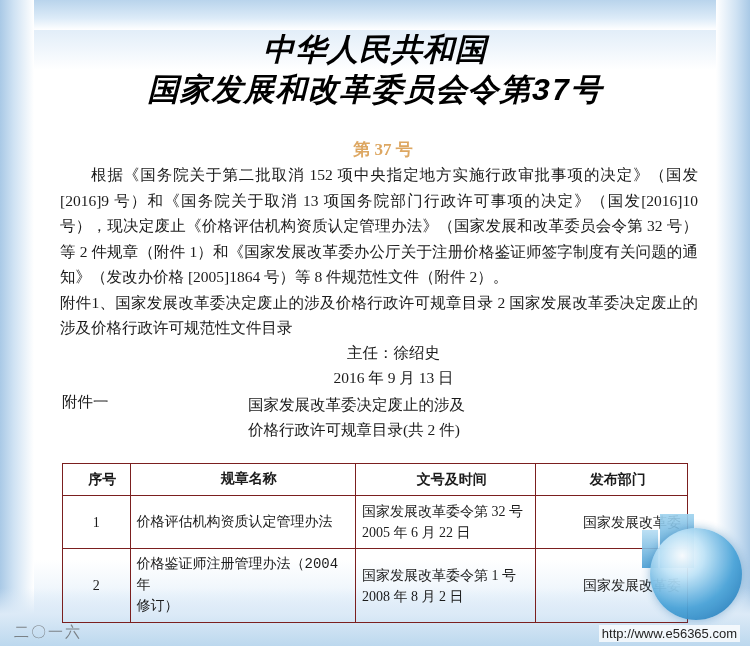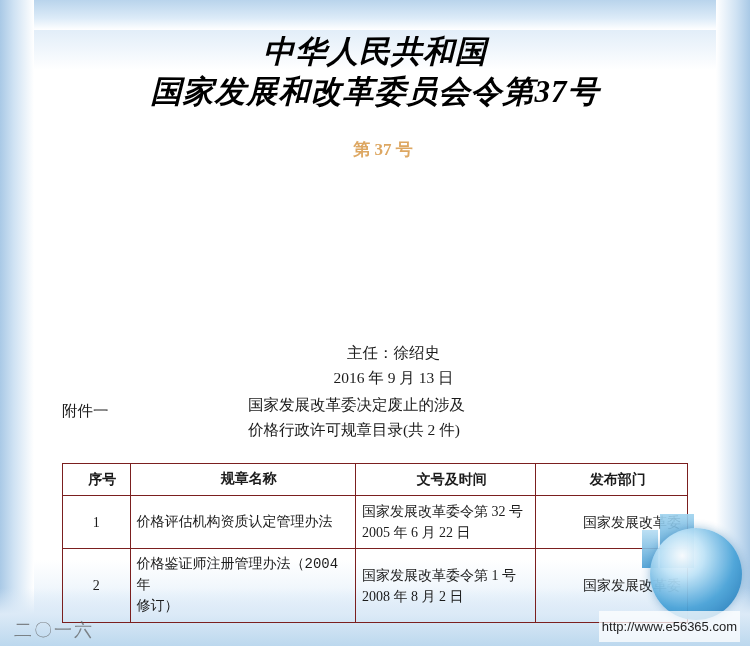--- a/index.html
+++ b/index.html
@@ -49,21 +49,21 @@
   }
 
   .title-block {
     position: absolute;
     top: 32px;
     left: 0;
     right: 0;
     text-align: center;
   }
   .title-line {
-    font-family: Liberation Serif, serif;
+    font-family: Liberation Mono, monospace;
     font-weight: bold;
     font-style: italic;
     font-size: 31px;
     line-height: 40px;
     color: #000000;
     letter-spacing: 1px;
   }
 
   .watermark-top {
     position: absolute;
@@ -106,21 +106,20 @@
     color: #1b1b1b;
   }
   .signer .ln { display: block; margin-left: 37px; }
 
   .attach-label {
     position: absolute;
     left: 62px;
     top: 392px;
     font-size: 15.5px;
     color: #1b1b1b;
-    margin-top: 9px;
   }
   .attach-title {
     position: absolute;
     left: 248px;
     top: 392px;
     font-size: 15.5px;
     line-height: 25px;
     color: #1b1b1b;
   }
   .attach-title .ln { display: block; }
@@ -185,28 +184,28 @@
   }
 
   .url {
     position: absolute;
     right: 10px;
     bottom: 4px;
     font-family: "Liberation Sans", sans-serif;
     font-size: 13px;
     color: #222222;
     background: rgba(255,255,255,0.75);
-    padding: 8px 3px;
+    padding: 1px 3px;
   }
 
   .corner-mark {
     position: absolute;
     left: 14px;
     bottom: 4px;
-    font-size: 18px;
+    font-size: 15px;
     color: #5a5a5a;
     letter-spacing: 2px;
     opacity: 0.7;
   }
 </style>
 </head>
 <body>
 
 <div class="page">
 
@@ -216,20 +215,22 @@
   <div class="band-bottom"></div>
 
   <div class="title-block">
     <div class="title-line">中华人民共和国</div>
     <div class="title-line">国家发展和改革委员会令第37号</div>
   </div>
 
   <div class="watermark-top">第 37 号</div>
 
   <div class="body-text">
+    <p class="indent2">根据《国务院关于第二批取消 152 项中央指定地方实施行政审批事项的决定》（国发[2016]9 号）和《国务院关于取消 13 项国务院部门行政许可事项的决定》（国发[2016]10 号），现决定废止《价格评估机构资质认定管理办法》（国家发展和改革委员会令第 32 号）等 2 件规章（附件 1）和《国家发展改革委办公厅关于注册价格鉴证师签字制度有关问题的通知》（发改办价格 [2005]1864 号）等 8 件规范性文件（附件 2）。</p>
+    <p class="attach-inline">附件1、国家发展改革委决定废止的涉及价格行政许可规章目录 2 国家发展改革委决定废止的涉及价格行政许可规范性文件目录</p>
   </div>
 
   <div class="signer">
     <span class="ln">主任：徐绍史</span>
     <span class="ln">2016 年 9 月 13 日</span>
   </div>
 
   <div class="attach-label">附件一</div>
 
   <div class="attach-title">

